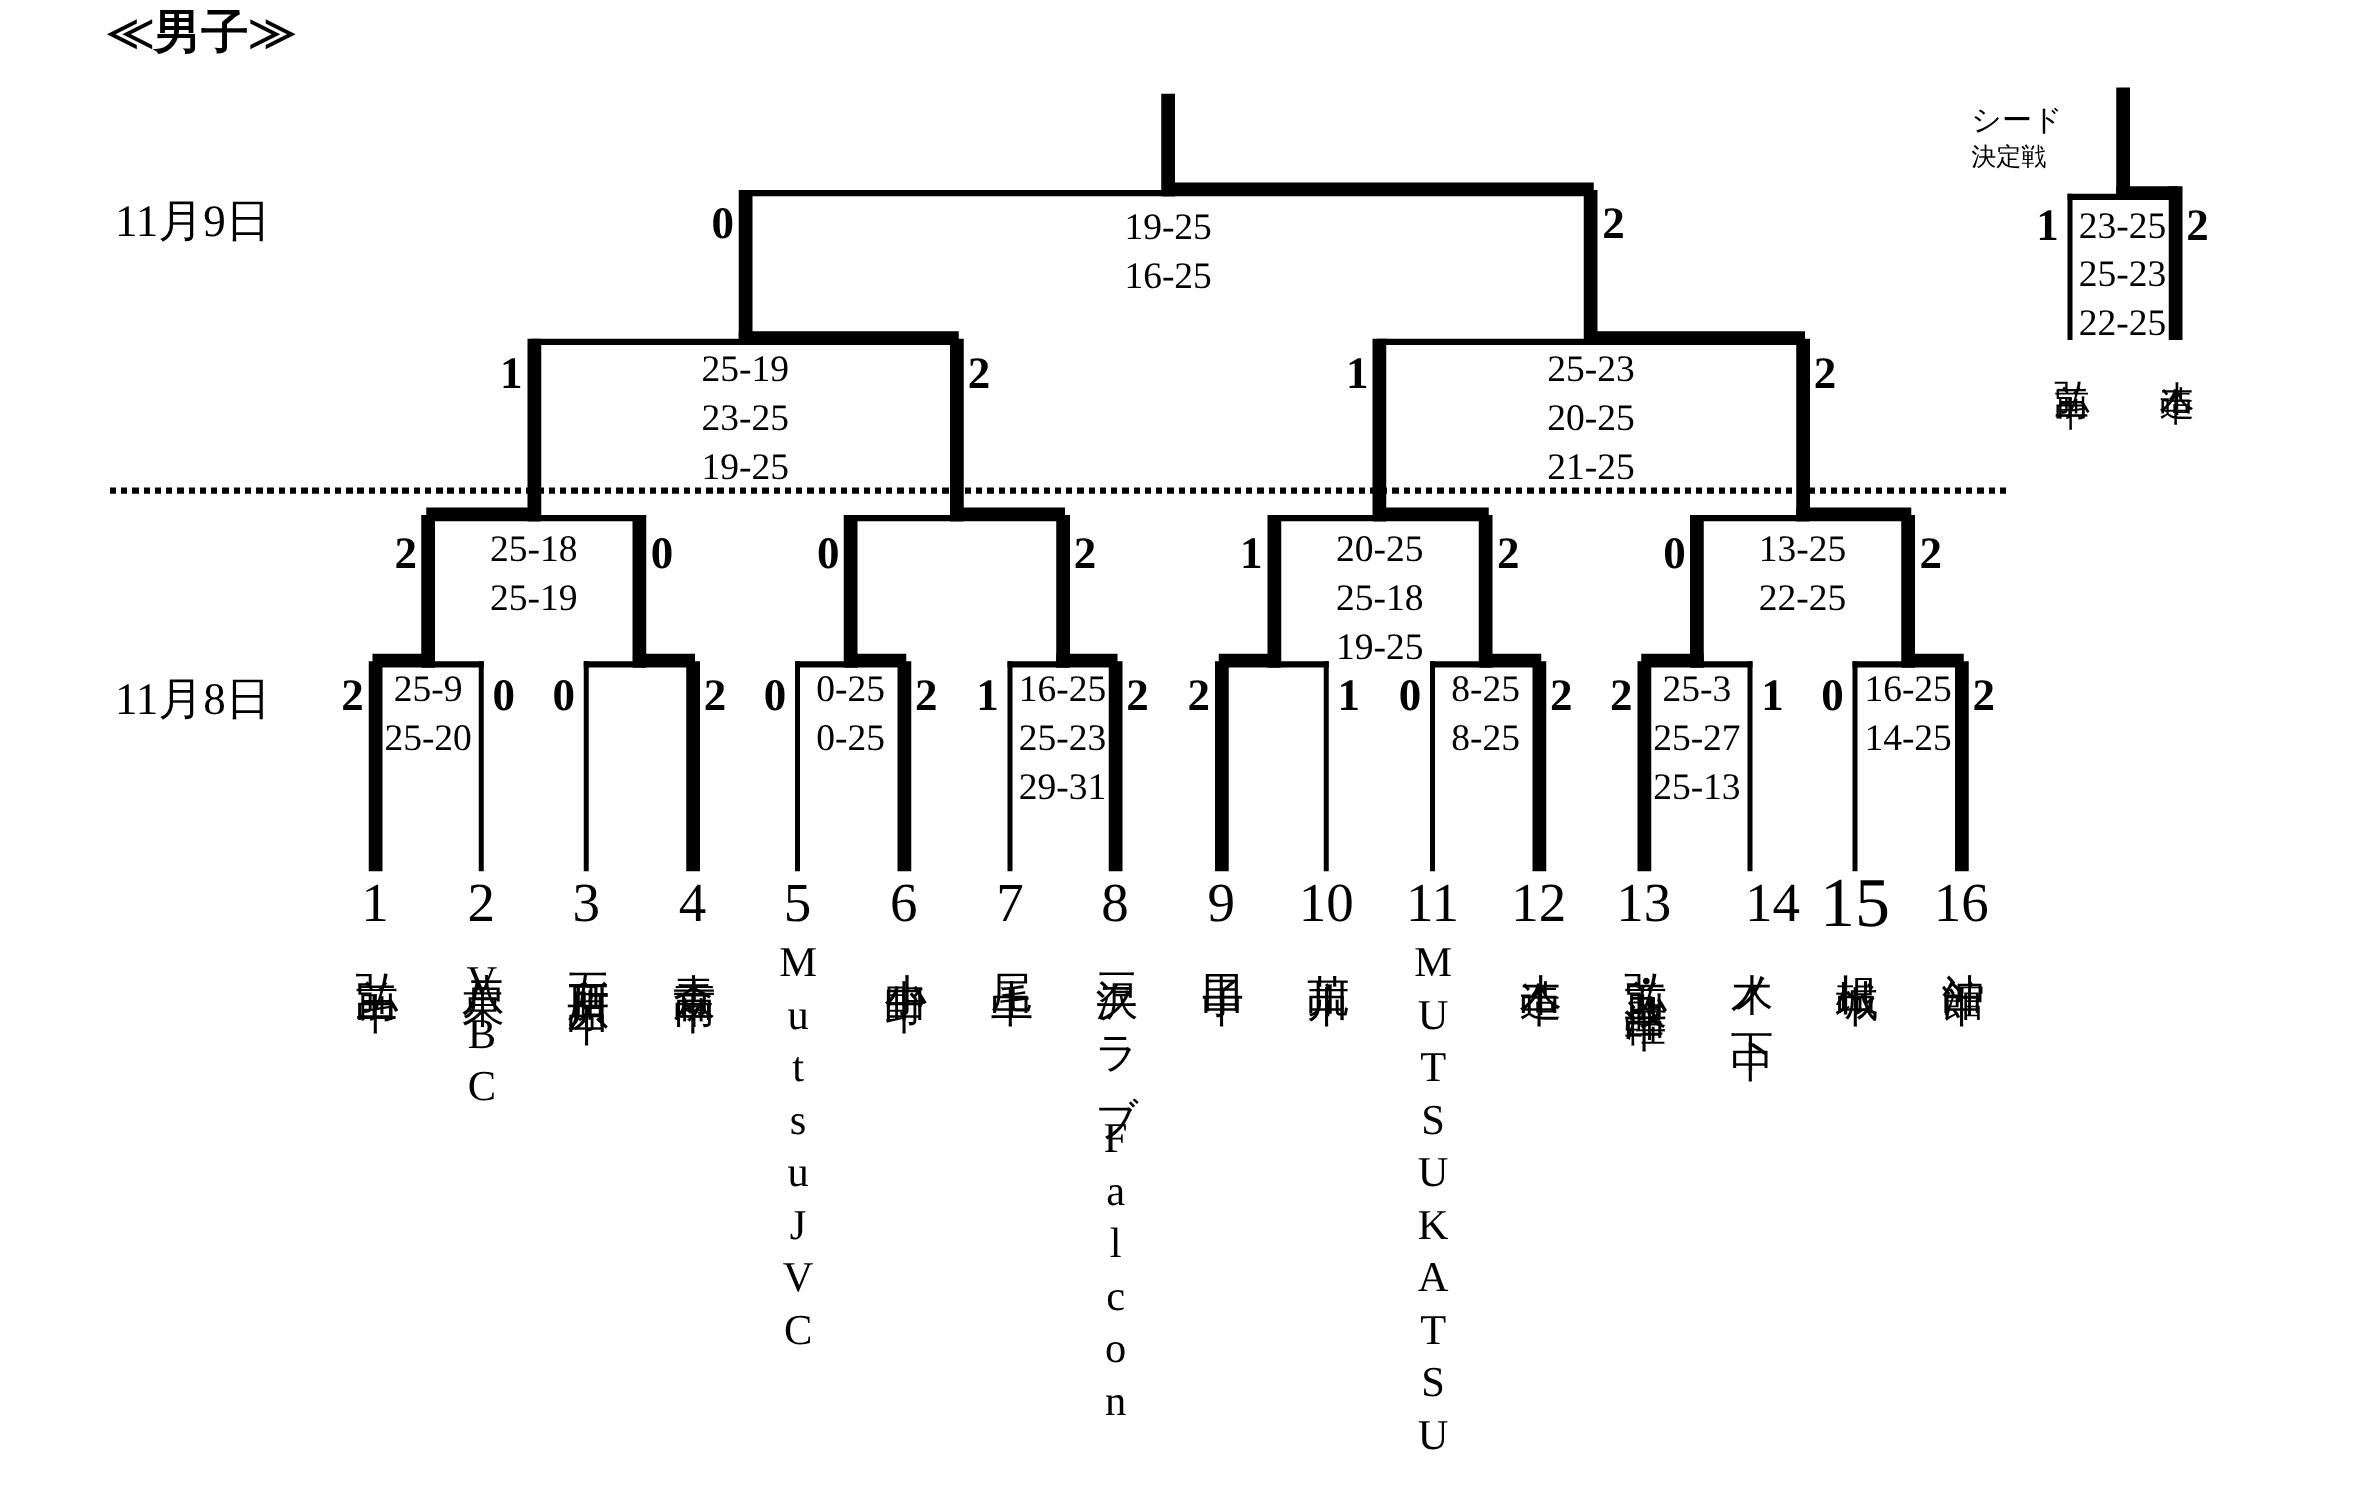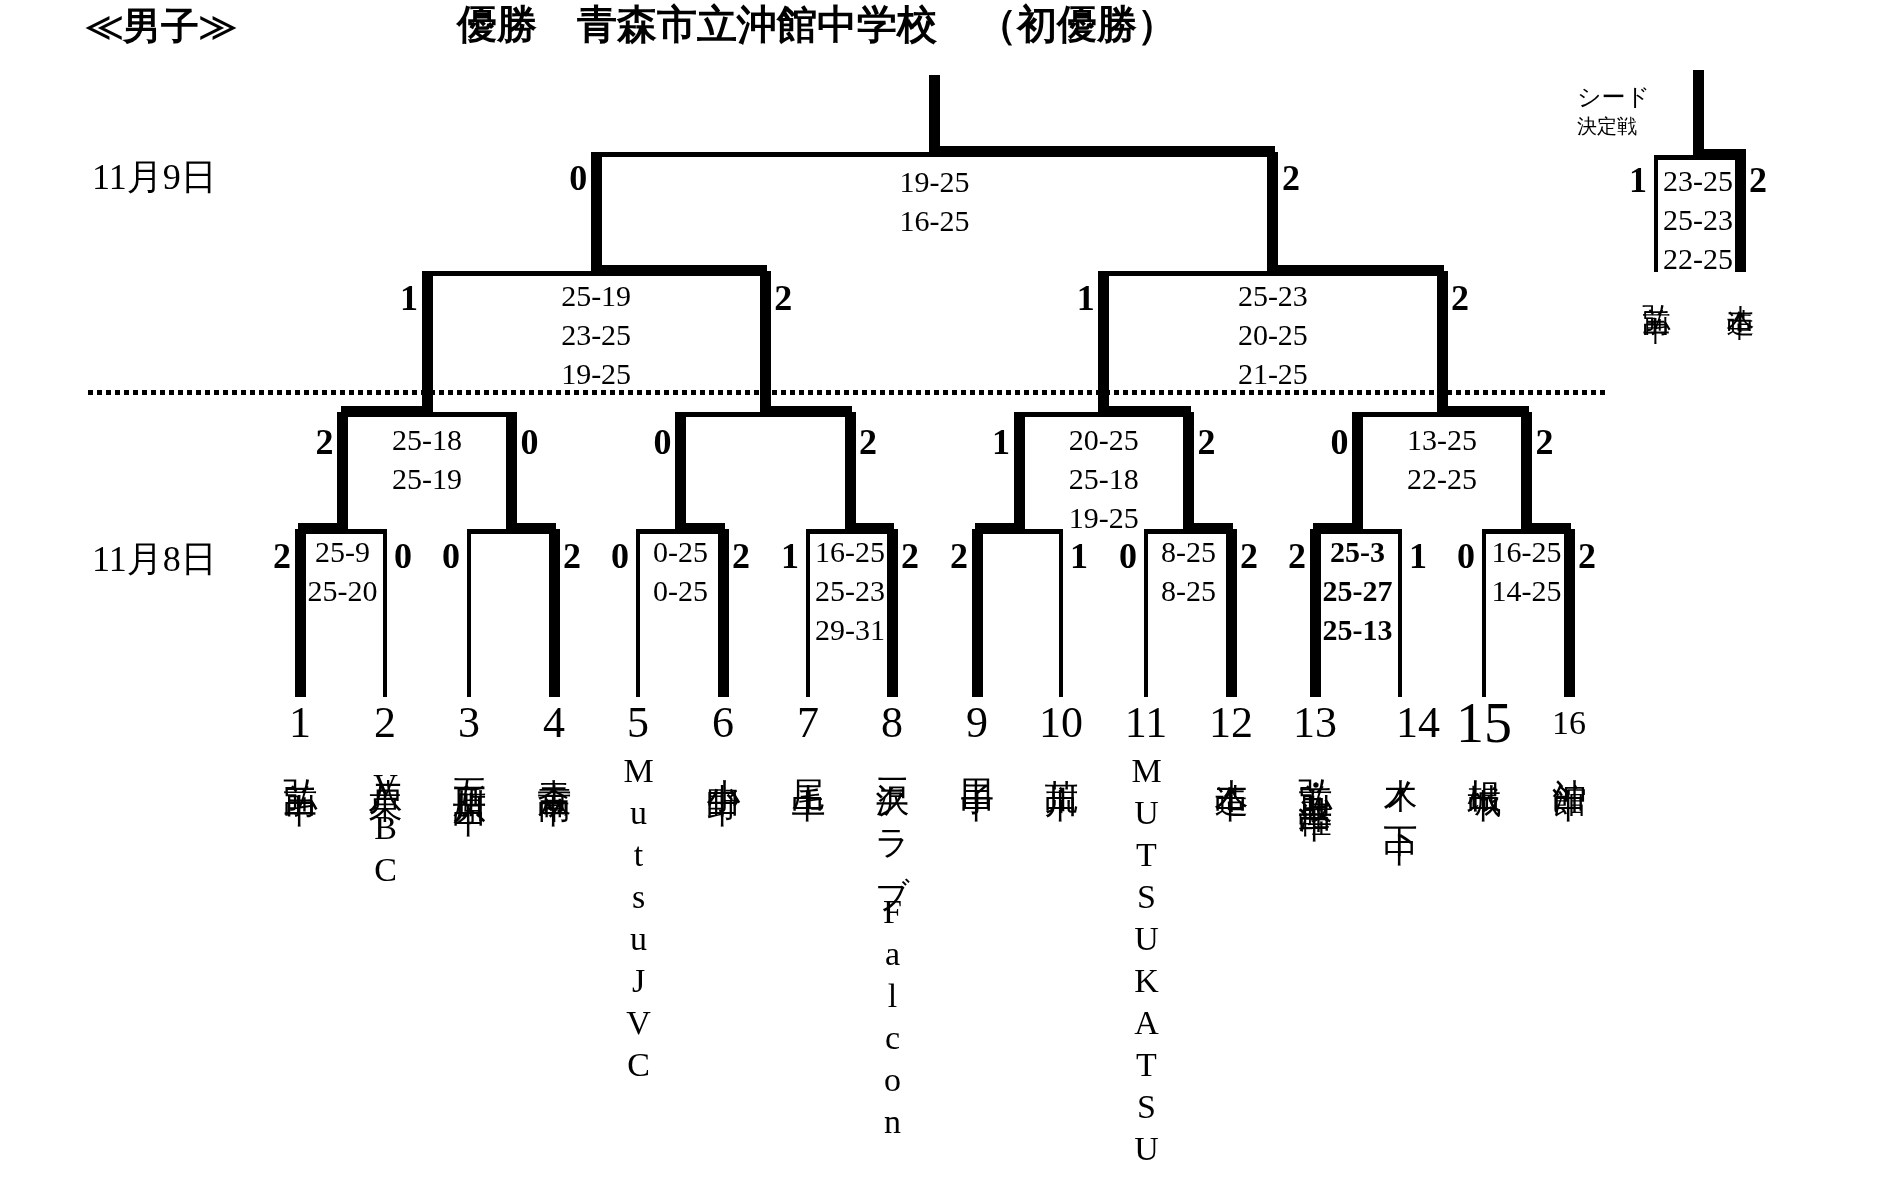--- a/index.html
+++ b/index.html
@@ -6,21 +6,20 @@
   body{font-family:"Liberation Serif","DejaVu Serif",serif;color:#000;}
   .canvas{position:absolute;left:0;top:0;width:1897px;height:1192px;background:#ffffff;}
   .abs{position:absolute;}
   .ttl{font-weight:bold;white-space:nowrap;}
 </style>
 </head>
 <body>
 
 <div class="canvas">
   <div class="abs ttl" style="left:85px;top:6px;font-size:38px;line-height:40px;">≪男子≫</div>
-  <div class="abs ttl" style="left:457px;top:4px;font-size:40px;line-height:42px;">優勝　青森市立沖館中学校　（初優勝）</div>
   <div class="abs" style="left:92px;top:158px;font-size:36px;line-height:38px;white-space:nowrap;">11月9日</div>
   <div class="abs" style="left:92px;top:540px;font-size:36px;line-height:38px;white-space:nowrap;">11月8日</div>
   <div id="bracket" class="abs" style="left:0;top:0;width:1897px;height:1192px;">
       <div style="position: absolute; left: 294.5px; top: 529px; width: 11px; height: 168px; background: rgb(0, 0, 0);"></div>
       <div style="position: absolute; left: 383px; top: 529px; width: 4px; height: 168px; background: rgb(0, 0, 0);"></div>
       <div style="position: absolute; left: 467px; top: 529px; width: 4px; height: 168px; background: rgb(0, 0, 0);"></div>
       <div style="position: absolute; left: 548.5px; top: 529px; width: 11px; height: 168px; background: rgb(0, 0, 0);"></div>
       <div style="position: absolute; left: 636px; top: 529px; width: 4px; height: 168px; background: rgb(0, 0, 0);"></div>
       <div style="position: absolute; left: 717.5px; top: 529px; width: 11px; height: 168px; background: rgb(0, 0, 0);"></div>
       <div style="position: absolute; left: 806px; top: 529px; width: 4px; height: 168px; background: rgb(0, 0, 0);"></div>
@@ -76,21 +75,21 @@
       <div style="position: absolute; left: 1183px; top: 412px; width: 11px; height: 122px; background: rgb(0, 0, 0);"></div>
       <div style="position: absolute; left: 1118.5px; top: 532px; width: 140px; text-align: center; font-size: 30px; line-height: 39px; white-space: nowrap;">
         <div>8-25</div>
         <div>8-25</div>
       </div>
       <div style="position: absolute; top: 538px; width: 70px; font-weight: bold; font-size: 36px; line-height: 36px; left: 1067px; text-align: right;">0</div>
       <div style="position: absolute; top: 538px; width: 70px; font-weight: bold; font-size: 36px; line-height: 36px; left: 1240px; text-align: left;">2</div>
       <div style="position: absolute; left: 1313px; top: 523px; width: 49.5px; height: 11px; background: rgb(0, 0, 0);"></div>
       <div style="position: absolute; left: 1352.5px; top: 529px; width: 49.5px; height: 5px; background: rgb(0, 0, 0);"></div>
       <div style="position: absolute; left: 1352px; top: 412px; width: 11px; height: 122px; background: rgb(0, 0, 0);"></div>
-      <div style="position: absolute; left: 1287.5px; top: 532px; width: 140px; text-align: center; font-size: 30px; line-height: 39px; white-space: nowrap; font-weight: bold;">
+      <div style="position: absolute; left: 1287.5px; top: 532px; width: 140px; text-align: center; font-size: 30px; line-height: 39px; white-space: nowrap;">
         <div>25-3</div>
         <div>25-27</div>
         <div>25-13</div>
       </div>
       <div style="position: absolute; top: 538px; width: 70px; font-weight: bold; font-size: 36px; line-height: 36px; left: 1236px; text-align: right;">2</div>
       <div style="position: absolute; top: 538px; width: 70px; font-weight: bold; font-size: 36px; line-height: 36px; left: 1409px; text-align: left;">1</div>
       <div style="position: absolute; left: 1482px; top: 529px; width: 49.5px; height: 5px; background: rgb(0, 0, 0);"></div>
       <div style="position: absolute; left: 1521.5px; top: 523px; width: 49.5px; height: 11px; background: rgb(0, 0, 0);"></div>
       <div style="position: absolute; left: 1521px; top: 412px; width: 11px; height: 122px; background: rgb(0, 0, 0);"></div>
       <div style="position: absolute; left: 1456.5px; top: 532px; width: 140px; text-align: center; font-size: 30px; line-height: 39px; white-space: nowrap;">
@@ -184,21 +183,21 @@
       <div style="position: absolute; left: 1106px; top: 701px; width: 80px; text-align: center; font-size: 44px; line-height: 44px;">11</div>
       <div style="position: absolute; left: 1128px; top: 752px; width: 36px; height: 440px; font-size: 34px; line-height: 36px; writing-mode: vertical-rl; text-orientation: upright; letter-spacing: 5px;">MUTSUKATSU</div>
       <div style="position: absolute; left: 1191px; top: 701px; width: 80px; text-align: center; font-size: 44px; line-height: 44px;">12</div>
       <div style="position: absolute; left: 1213px; top: 752px; width: 36px; height: 440px; font-size: 34px; line-height: 36px; writing-mode: vertical-rl; text-orientation: upright; letter-spacing: 5px;">木造中</div>
       <div style="position: absolute; left: 1275px; top: 701px; width: 80px; text-align: center; font-size: 44px; line-height: 44px;">13</div>
       <div style="position: absolute; left: 1297px; top: 752px; width: 36px; height: 440px; font-size: 34px; line-height: 36px; writing-mode: vertical-rl; text-orientation: upright; letter-spacing: 5px;">弘前五・津軽中</div>
       <div style="position: absolute; left: 1360px; top: 701px; width: 80px; text-align: right; font-size: 44px; line-height: 44px;">14</div>
       <div style="position: absolute; left: 1382px; top: 752px; width: 36px; height: 440px; font-size: 34px; line-height: 36px; writing-mode: vertical-rl; text-orientation: upright; letter-spacing: 5px;">木ノ下中</div>
       <div style="position: absolute; left: 1444px; top: 701px; width: 80px; text-align: center; font-size: 56px; line-height: 44px;">15</div>
       <div style="position: absolute; left: 1466px; top: 752px; width: 36px; height: 440px; font-size: 34px; line-height: 36px; writing-mode: vertical-rl; text-orientation: upright; letter-spacing: 5px;">根城中</div>
-      <div style="position: absolute; left: 1529px; top: 701px; width: 80px; text-align: center; font-size: 34px; line-height: 44px;">16</div>
+      <div style="position: absolute; left: 1529px; top: 701px; width: 80px; text-align: center; font-size: 44px; line-height: 44px;">16</div>
       <div style="position: absolute; left: 1551px; top: 752px; width: 36px; height: 440px; font-size: 34px; line-height: 36px; writing-mode: vertical-rl; text-orientation: upright; letter-spacing: 5px;">沖館中</div>
       <div style="position: absolute; left: 1654px; top: 155px; width: 49px; height: 5px; background: rgb(0, 0, 0);"></div>
       <div style="position: absolute; left: 1693px; top: 149px; width: 49px; height: 11px; background: rgb(0, 0, 0);"></div>
       <div style="position: absolute; left: 1692.5px; top: 70px; width: 11px; height: 90px; background: rgb(0, 0, 0);"></div>
       <div style="position: absolute; left: 1654px; top: 155px; width: 4px; height: 117px; background: rgb(0, 0, 0);"></div>
       <div style="position: absolute; left: 1734.5px; top: 149px; width: 11px; height: 123px; background: rgb(0, 0, 0);"></div>
       <div style="position: absolute; left: 1628px; top: 161px; width: 140px; text-align: center; font-size: 30px; line-height: 39px; white-space: nowrap;">
         <div>23-25</div>
         <div>25-23</div>
         <div>22-25</div>

